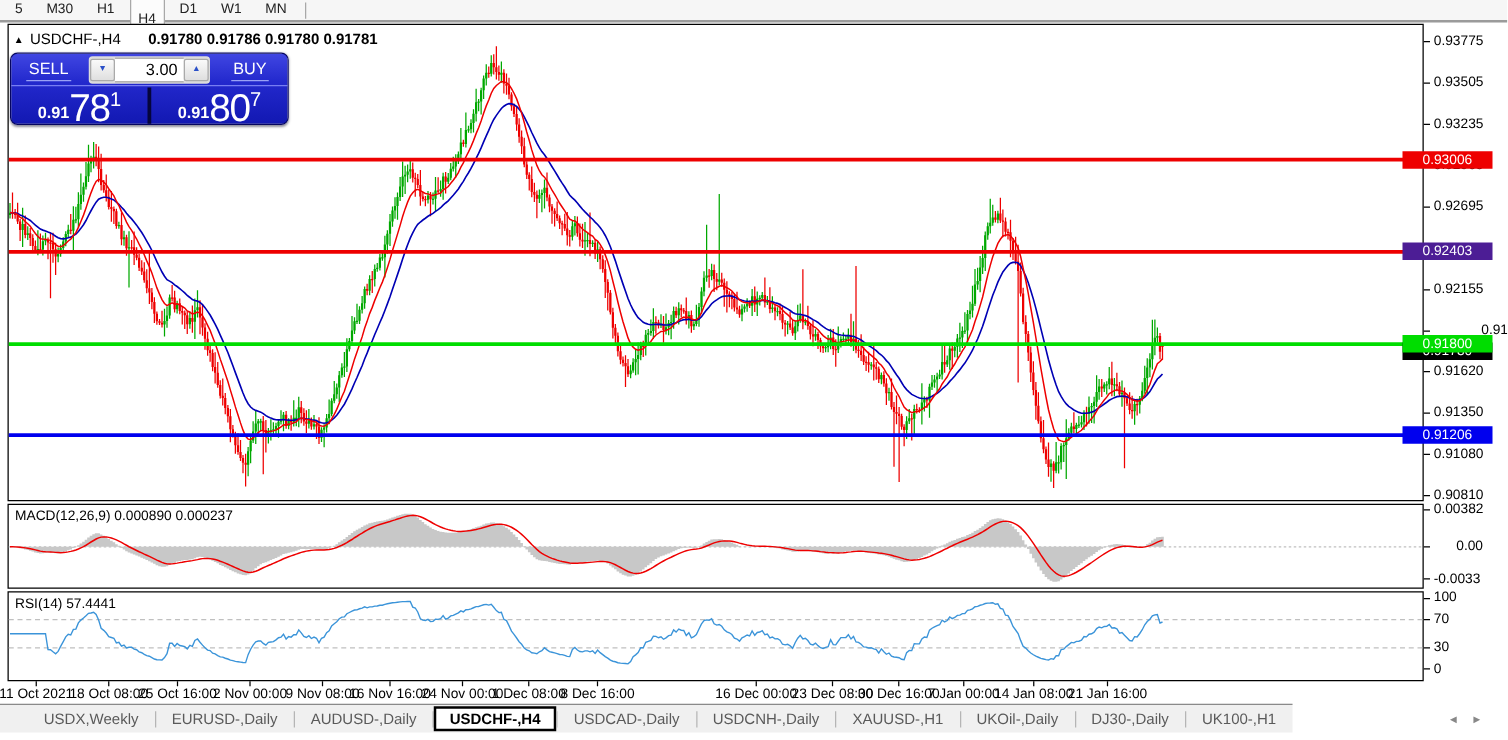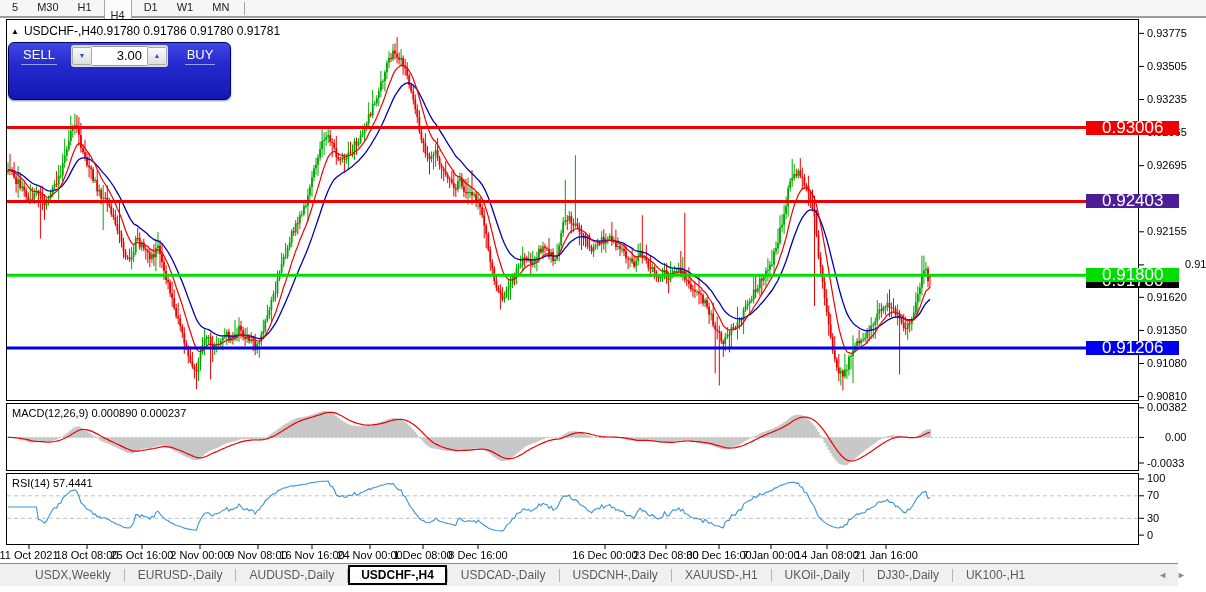--- a/index.html
+++ b/index.html
@@ -14,21 +14,21 @@
   .tfsep{width:1px;height:13px;background:#a8a8a8;margin-left:8px;}
   
   .panel{position:absolute;border:1px solid #000;background:#fff;}
   #panel-main{left:6px;top:19px;width:1133px;height:382px;}
   #panel-macd{left:6px;top:403px;width:1133px;height:68px;}
   #panel-rsi{left:6px;top:473px;width:1133px;height:72px;}
   #chart-svg{position:absolute;left:0;top:0;}
   
   .chart-title{position:absolute;left:11px;top:24px;font-size:12px;color:#000;z-index:5;}
   .chart-title .tri{font-size:8px;vertical-align:1px;margin-right:5px;}
-  .chart-title .ohlc{margin-left:0;}
+  .chart-title .ohlc{margin-left:22px;font-weight:bold;}
   .ind-label{position:absolute;font-size:11px;color:#000;z-index:5;}
   
   .tpanel{position:absolute;left:8px;top:42px;width:223px;height:58px;border-radius:6px;z-index:6;
           background:linear-gradient(180deg,#4046e2 0%,#2329cd 40%,#1218b2 100%);
           border:1px solid #050560;box-shadow:0 1px 2px rgba(0,0,30,.45);}
   .tp-top{display:flex;height:24px;align-items:center;}
   .tp-side{width:60px;text-align:center;color:#fff;font-size:13px;}
   .tp-side span{display:inline-block;border-bottom:1px solid #9aa2f5;padding:1px 2px 2px 2px;}
   .tp-spin{flex:1;height:22px;margin:1px 2px 0 2px;background:#dcdcdc;border-radius:3px;
            display:flex;align-items:center;padding:1px;}
@@ -38,25 +38,25 @@
           font-size:13px;color:#000;text-align:right;padding:0 5px 0 0;width:50px;
           font-family:"Liberation Sans",sans-serif;}
   .tp-prices{display:flex;height:32px;border-top:1px solid #777ef2;margin-top:1px;}
   .tp-price{flex:1;color:#fff;text-align:center;white-space:nowrap;padding-top:0px;}
   .tp-price .sm{font-size:13px;font-weight:bold;vertical-align:3px;letter-spacing:0px;}
   .tp-price .big{font-size:31px;font-weight:400;letter-spacing:-1px;}
   .tp-price .sup{font-size:16px;vertical-align:12px;}
   .tp-div{width:3px;background:#05053d;margin:1px 0;}
   
   .axlab{position:absolute;font-size:11px;color:#000;white-space:nowrap;text-align:right;}
-  .pricetag{position:absolute;left:1086px;height:14px;line-height:14px;font-size:17px;color:#fff;
+  .pricetag{position:absolute;left:1122px;height:14px;line-height:14px;font-size:11px;color:#fff;
             padding:0 16px;white-space:nowrap;z-index:4;}
   .datelab{position:absolute;top:549px;font-size:11px;color:#000;white-space:nowrap;transform:translateX(-50%);}
   
-  .tabs{position:absolute;left:0;top:563px;width:1178px;height:23px;background:#f0f0f0;
+  .tabs{position:absolute;left:0;top:563px;width:1034px;height:23px;background:#f0f0f0;
         border-top:1px solid #8a8a8a;display:flex;align-items:center;font-size:12px;color:#5a5a5a;
         padding-left:22px;}
   .tab{padding:3px 13px;white-space:nowrap;cursor:default;}
   .tab.active{background:#fff;border:2px solid #000;color:#000;font-weight:bold;padding:1px 11px;}
   .tabsep{width:1px;height:13px;background:#b5b5b5;}
   .tab-arrows{position:absolute;right:10px;top:570px;font-size:9px;color:#888;letter-spacing:10px;}
 </style>
 </head>
 <body>
 
@@ -156,20 +156,25 @@
   <div class="tpanel">
     <div class="tp-top">
       <div class="tp-side"><span>SELL</span></div>
       <div class="tp-spin">
         <div class="spin-btn">▼</div>
         <input class="tp-vol" value="3.00" style="">
         <div class="spin-btn">▲</div>
       </div>
       <div class="tp-side"><span>BUY</span></div>
     </div>
+    <div class="tp-prices">
+      <div class="tp-price"><span class="sm">0.91</span><span class="big">78</span><span class="sup">1</span></div>
+      <div class="tp-div"></div>
+      <div class="tp-price"><span class="sm">0.91</span><span class="big">80</span><span class="sup">7</span></div>
+    </div>
   </div>
 
   <div id="labels">
       <span class="axlab" style="left: 1147px; top: 26.8527px;">0.93775</span>
       <span class="axlab" style="left: 1147px; top: 59.9281px;">0.93505</span>
       <span class="axlab" style="left: 1147px; top: 93.0035px;">0.93235</span>
       <span class="axlab" style="left: 1147px; top: 126.079px;">0.92965</span>
       <span class="axlab" style="left: 1147px; top: 159.154px;">0.92695</span>
       <span class="axlab" style="left: 1147px; top: 225.305px;">0.92155</span>
       <span class="axlab" style="left: 1147px; top: 258.381px; padding-left: 38px;">0.91885</span>

